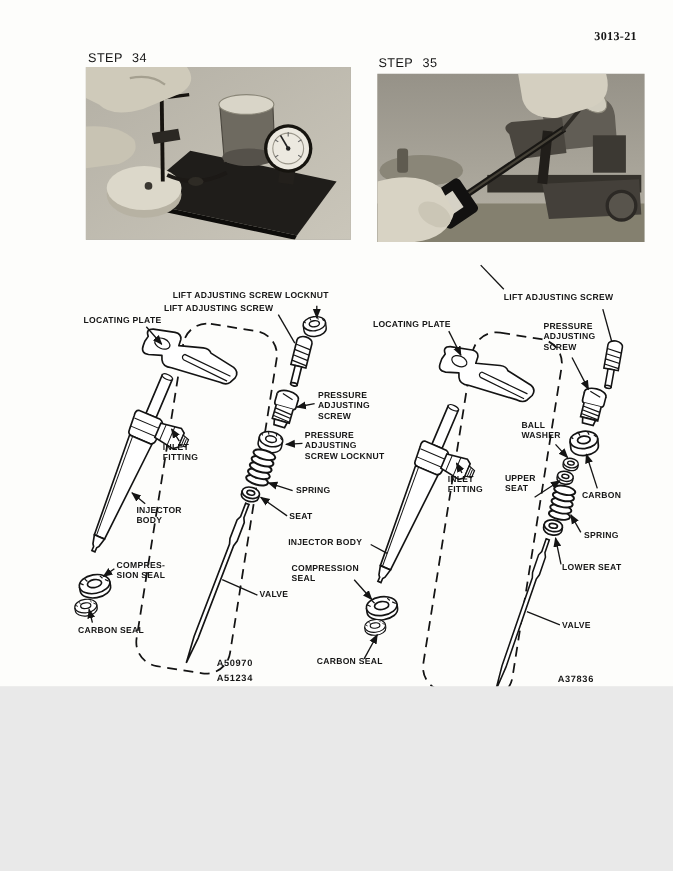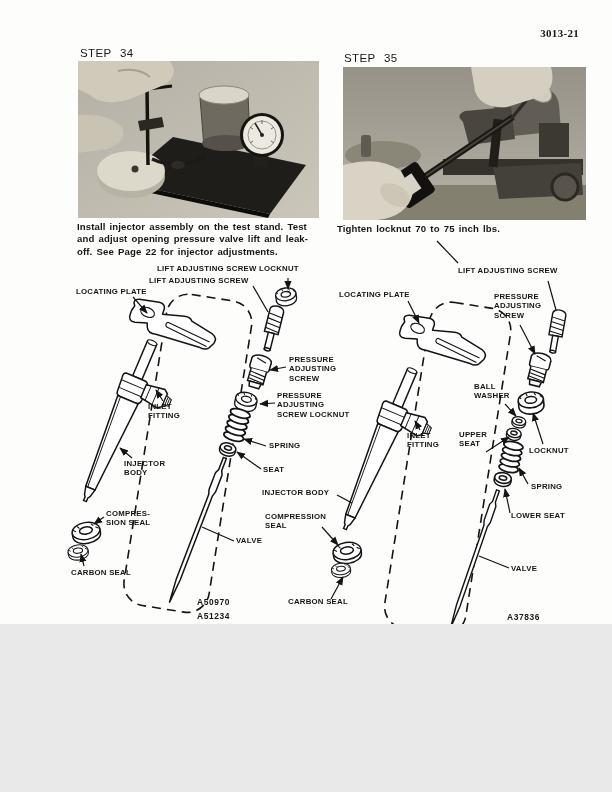--- a/index.html
+++ b/index.html
@@ -98,26 +98,20 @@
       <rect x="52" y="100" width="34" height="36" rx="4" fill="#121110" transform="rotate(-34 69 118)"></rect>
       <rect x="62" y="108" width="13" height="18" fill="#d6d2c6" transform="rotate(-34 69 118)"></rect>
       <line x1="168" y1="52" x2="186" y2="30" stroke="#2e2b26" stroke-width="3.5"></line>
       <ellipse cx="194" cy="22" rx="17" ry="10" transform="rotate(40 194 22)" fill="#d0ccbe" stroke="#8f8b7d"></ellipse>
       <path d="M128,0 L208,0 Q214,22 196,30 L164,40 Q138,42 132,24 Z" fill="#d4cfc0"></path>
       <path d="M0,98 Q36,88 58,104 L70,126 Q64,150 34,153 L0,153 Z" fill="#d8d3c4"></path>
       <ellipse cx="52" cy="128" rx="16" ry="10" transform="rotate(30 52 128)" fill="#cbc6b6"></ellipse>
     </svg>
   </div>
 
-  <div class="cap" style="left:77px;top:221px;width:248px">
-    <div>Install injector assembly on the test stand. Test</div>
-    <div>and adjust opening pressure valve lift and leak-</div>
-    <div>off. See Page 22 for injector adjustments.</div>
-  </div>
-  <div class="cap" style="left:337px;top:223px;width:250px">Tighten locknut 70 to 75 inch lbs.</div>
 
   <svg id="art" width="612" height="792" viewBox="0 0 612 792">
     <defs>
       <marker id="arw" viewBox="0 0 10 10" refX="9" refY="5" markerWidth="7.5" markerHeight="7.5" orient="auto">
         <path d="M0,1 L10,5 L0,9 Z" fill="#141414"></path>
       </marker>
       <pattern id="hatch" width="5" height="5" patternUnits="userSpaceOnUse" patternTransform="rotate(45)">
         <line x1="0" y1="0" x2="0" y2="5" stroke="#444" stroke-width="1.2"></line>
       </pattern>
       <g id="seal">
@@ -309,21 +303,21 @@
   <div class="lbl" style="left:339px;top:290px">LOCATING PLATE</div>
   <div class="lbl" style="left:494px;top:292px">PRESSURE
 ADJUSTING
 SCREW</div>
   <div class="lbl" style="left:474px;top:382px">BALL
 WASHER</div>
   <div class="lbl" style="left:407px;top:431px">INLET
 FITTING</div>
   <div class="lbl" style="left:459px;top:430px">UPPER
 SEAT</div>
-  <div class="lbl" style="left:529px;top:446px">LOCKNUT</div>
+  <div class="lbl" style="left:529px;top:446px">CARBON</div>
   <div class="lbl" style="left:531px;top:482px">SPRING</div>
   <div class="lbl" style="left:511px;top:511px">LOWER SEAT</div>
   <div class="lbl" style="left:262px;top:488px">INJECTOR BODY</div>
   <div class="lbl" style="left:265px;top:512px">COMPRESSION
 SEAL</div>
   <div class="lbl" style="left:288px;top:597px">CARBON SEAL</div>
   <div class="lbl" style="left:511px;top:564px">VALVE</div>
   <div class="pn" style="left:507px;top:612px">A37836</div>
 
 </div>

